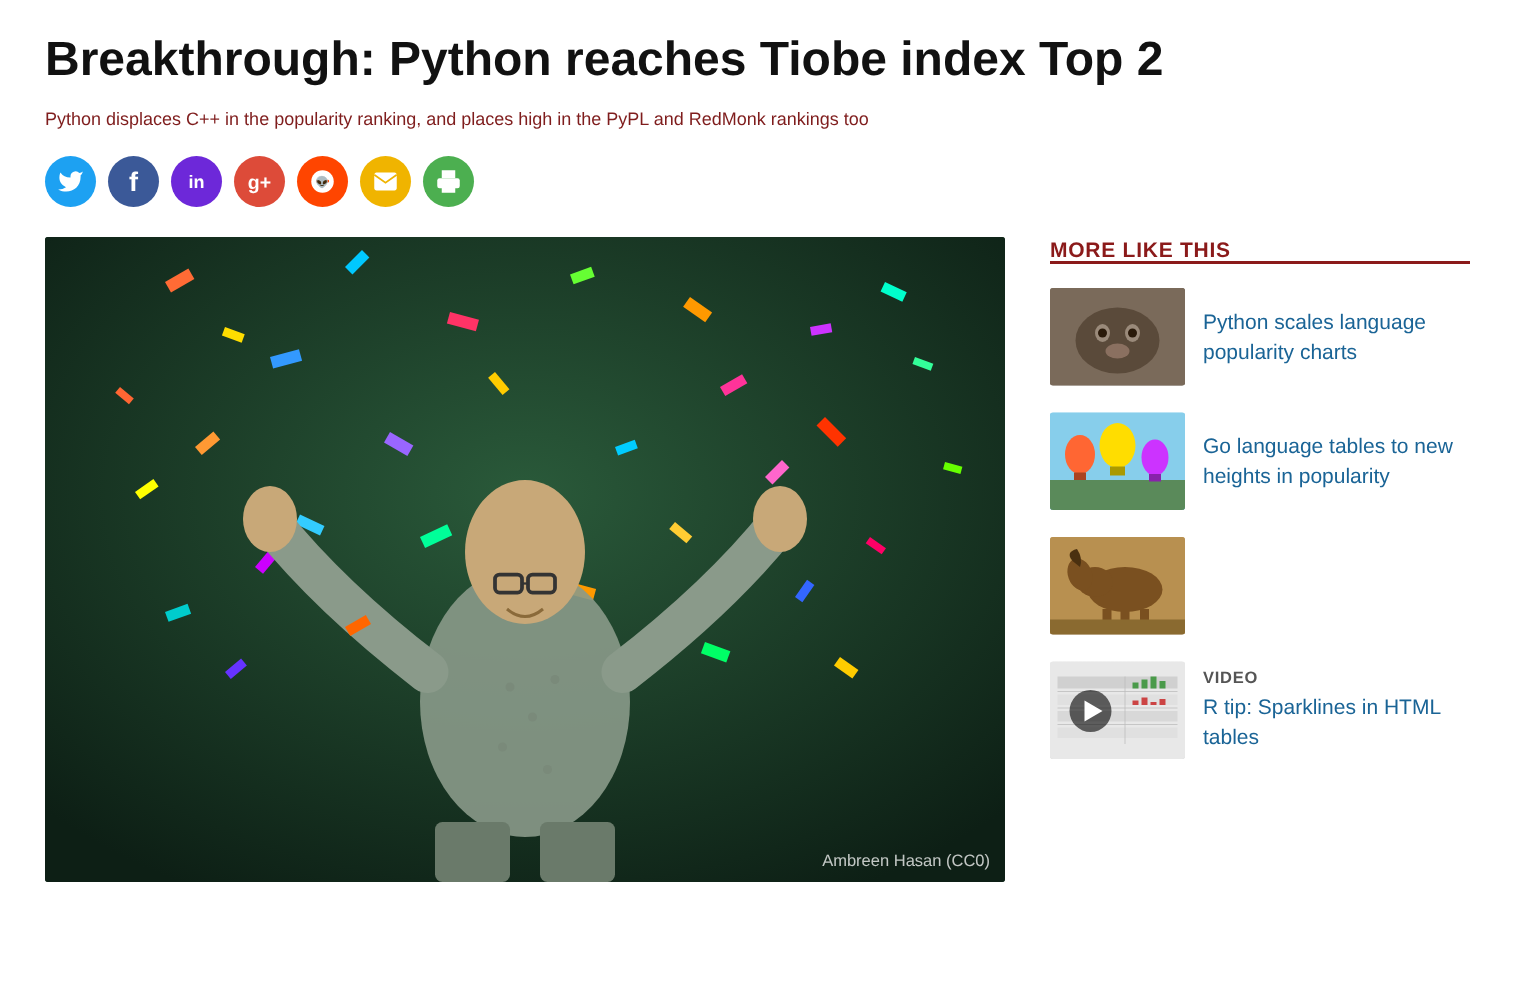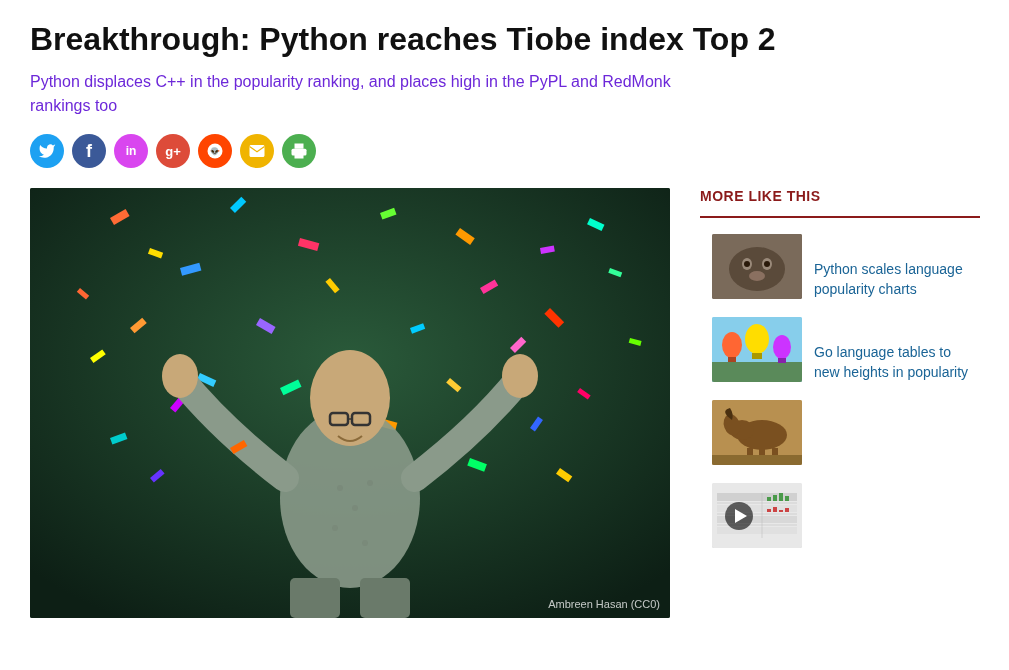--- a/index.html
+++ b/index.html
@@ -13,22 +13,22 @@
     }
     .article-title {
       font-size: 32px;
       font-weight: 900;
       color: #111;
       margin-bottom: 12px;
       line-height: 1.2;
       font-family: Arial, sans-serif;
     }
     .article-subtitle {
-      font-size: 16px;
-      color: #6d28d9;
+      font-size: 12px;
+      color: #7f1d1d;
       margin-bottom: 16px;
       line-height: 1.5;
       font-family: Arial, sans-serif;
       max-width: 660px;
     }
     .social-icons {
       display: flex;
       gap: 8px;
       margin-bottom: 20px;
       align-items: center;
@@ -40,21 +40,21 @@
       display: flex;
       align-items: center;
       justify-content: center;
       cursor: pointer;
       font-size: 16px;
       font-weight: bold;
       color: white;
     }
     .social-icon.twitter { background: #1da1f2; }
     .social-icon.facebook { background: #3b5998; }
-    .social-icon.linkedin { background: #d946ef; }
+    .social-icon.linkedin { background: #6d28d9; }
     .social-icon.googleplus { background: #dd4b39; }
     .social-icon.reddit { background: #ff4500; }
     .social-icon.email { background: #f0b400; }
     .social-icon.print { background: #4caf50; }
 
     .content-area {
       display: flex;
       gap: 30px;
       align-items: flex-start;
     }
@@ -78,31 +78,30 @@
       flex: 1;
       min-width: 280px;
     }
     .more-like-this-title {
       font-size: 14px;
       font-weight: 800;
       color: #8b1a1a;
       text-transform: uppercase;
       letter-spacing: 0.5px;
       border-bottom: 2px solid #8b1a1a;
-      padding-bottom: 12px;
+      padding-bottom: 0;
       margin-bottom: 16px;
       font-family: Arial, sans-serif;
     }
     .related-item {
       display: flex;
       gap: 12px;
       margin-bottom: 18px;
-      align-items: flex-end;
+      align-items: center;
       cursor: pointer;
-      margin-left: 12px;
     }
     .related-thumb {
       width: 90px;
       height: 65px;
       flex-shrink: 0;
       border-radius: 2px;
       overflow: hidden;
     }
     .related-text {
       flex: 1;
@@ -404,16 +403,20 @@
           <line x1="5" y1="31" x2="85" y2="31" stroke="#bbb" stroke-width="0.5"></line>
           <line x1="5" y1="42" x2="85" y2="42" stroke="#bbb" stroke-width="0.5"></line>
         </svg>
 
         <div style="position:absolute;top:50%;left:30%;transform:translate(-50%,-50%);">
           <div class="play-button">
             <div class="play-triangle"></div>
           </div>
         </div>
       </div>
+      <div class="related-text">
+        <div class="video-badge">VIDEO</div>
+        <div class="related-title">R tip: Sparklines in HTML tables</div>
+      </div>
     </div>
 
   </div>
 </div>
 
 </body></html>

